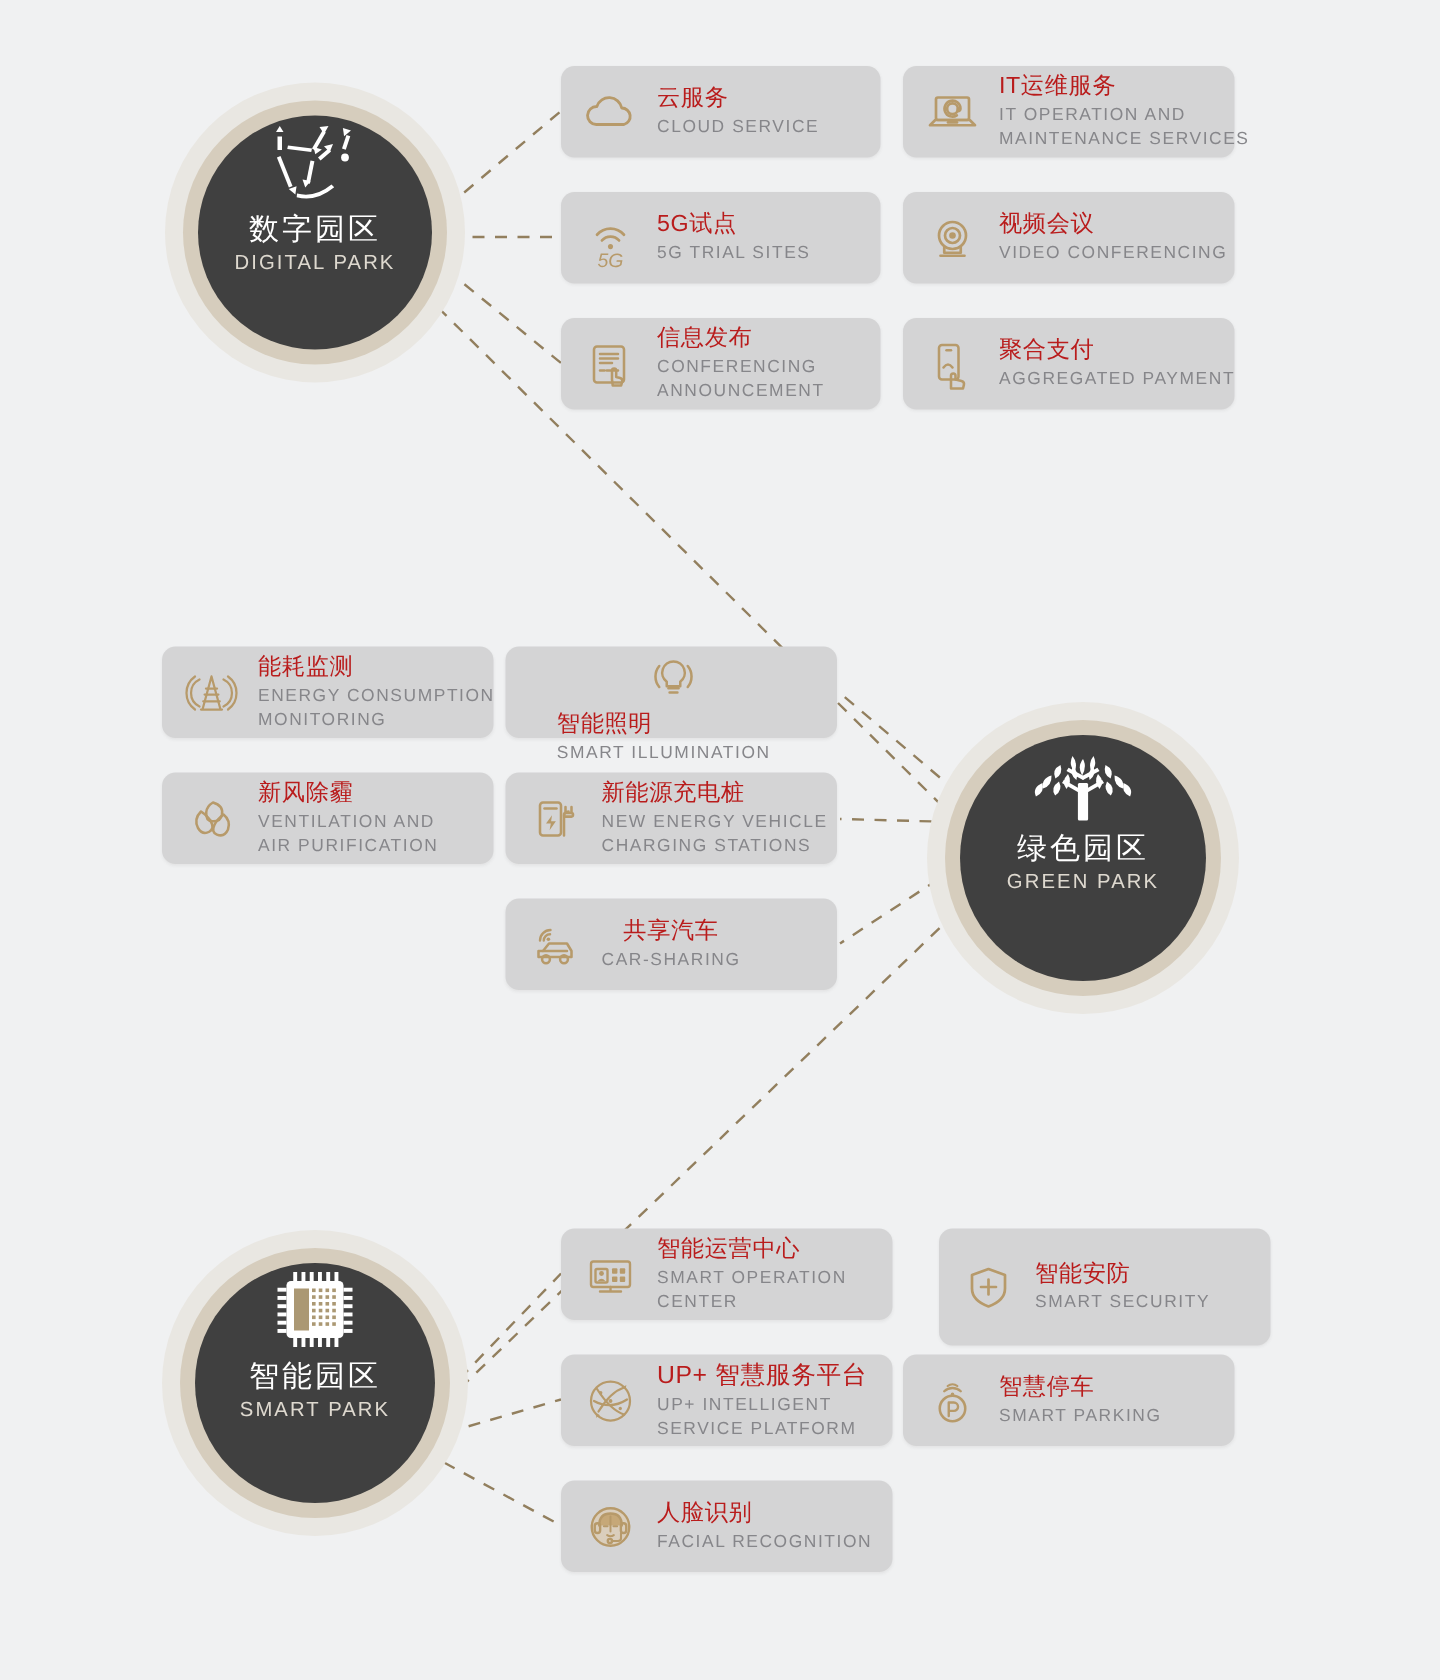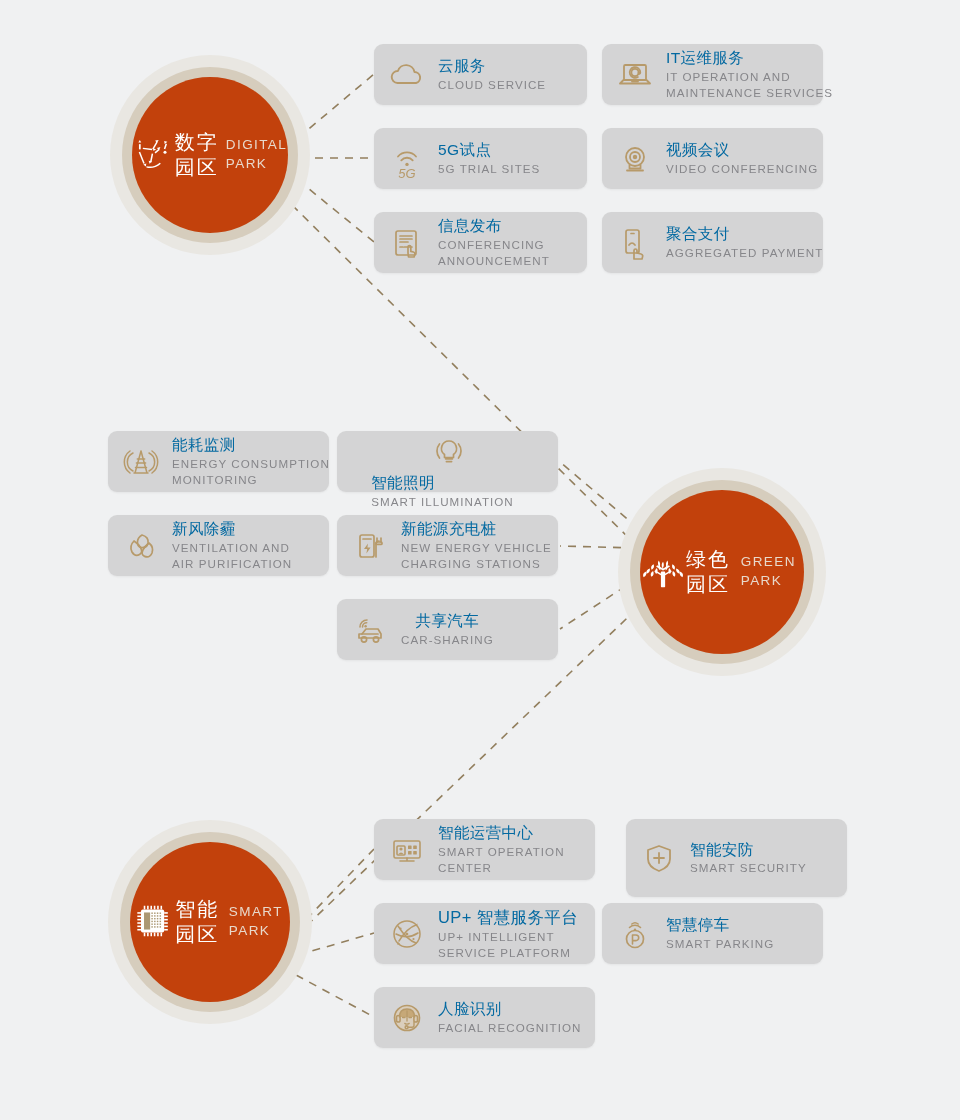--- a/index.html
+++ b/index.html
@@ -18,22 +18,22 @@
   .hub .ring-outer{
     position:absolute; inset:0; border-radius:50%;
     background:#e9e7e2;
   }
   .hub .ring-mid{
     position:absolute; left:12px; top:12px; right:12px; bottom:12px;
     border-radius:50%; background:#d6cdbd;
   }
   .hub .core{
     position:absolute; left:22px; top:22px; right:22px; bottom:22px;
-    border-radius:50%; background:#c2410c;
-    display:flex; flex-direction:row; align-items:center; justify-content:flex-start;
+    border-radius:50%; background:#404040;
+    display:flex; flex-direction:column; align-items:center; justify-content:flex-start;
   }
   .hub .hub-icon{ width:74px; height:62px; display:block; margin-bottom:2px; }
   .hub .hub-cn{
     color:#ffffff; font-size:20px; letter-spacing:2px; line-height:1.25;
     text-shadow:0 0 1px rgba(0,0,0,.05);
   }
   .hub .hub-en{
     color:#ece6dc; font-size:13.5px; letter-spacing:1.4px; line-height:1.4;
     opacity:.92;
   }
@@ -50,21 +50,21 @@
     display:flex; align-items:center;
     box-shadow:0 1px 2px rgba(90,90,95,.08);
   }
   .card .ico{
     flex:0 0 auto; width:42px; height:42px; margin-left:12px; margin-right:10px;
     display:flex; align-items:center; justify-content:center;
   }
   .card .ico svg{ display:block; }
   .card .txt{ padding-right:10px; }
   .card .cn{
-    color:#0369a1; font-size:15.5px; line-height:1.35; letter-spacing:.4px;
+    color:#b91c1c; font-size:15.5px; line-height:1.35; letter-spacing:.4px;
     white-space:nowrap;
   }
   .card .cn.big{ font-size:16.5px; }
   .card .en{
     color:#86868a; font-size:11.6px; line-height:1.38; letter-spacing:1.05px;
     white-space:nowrap;
   }
 </style>
 </head>
 <body>

